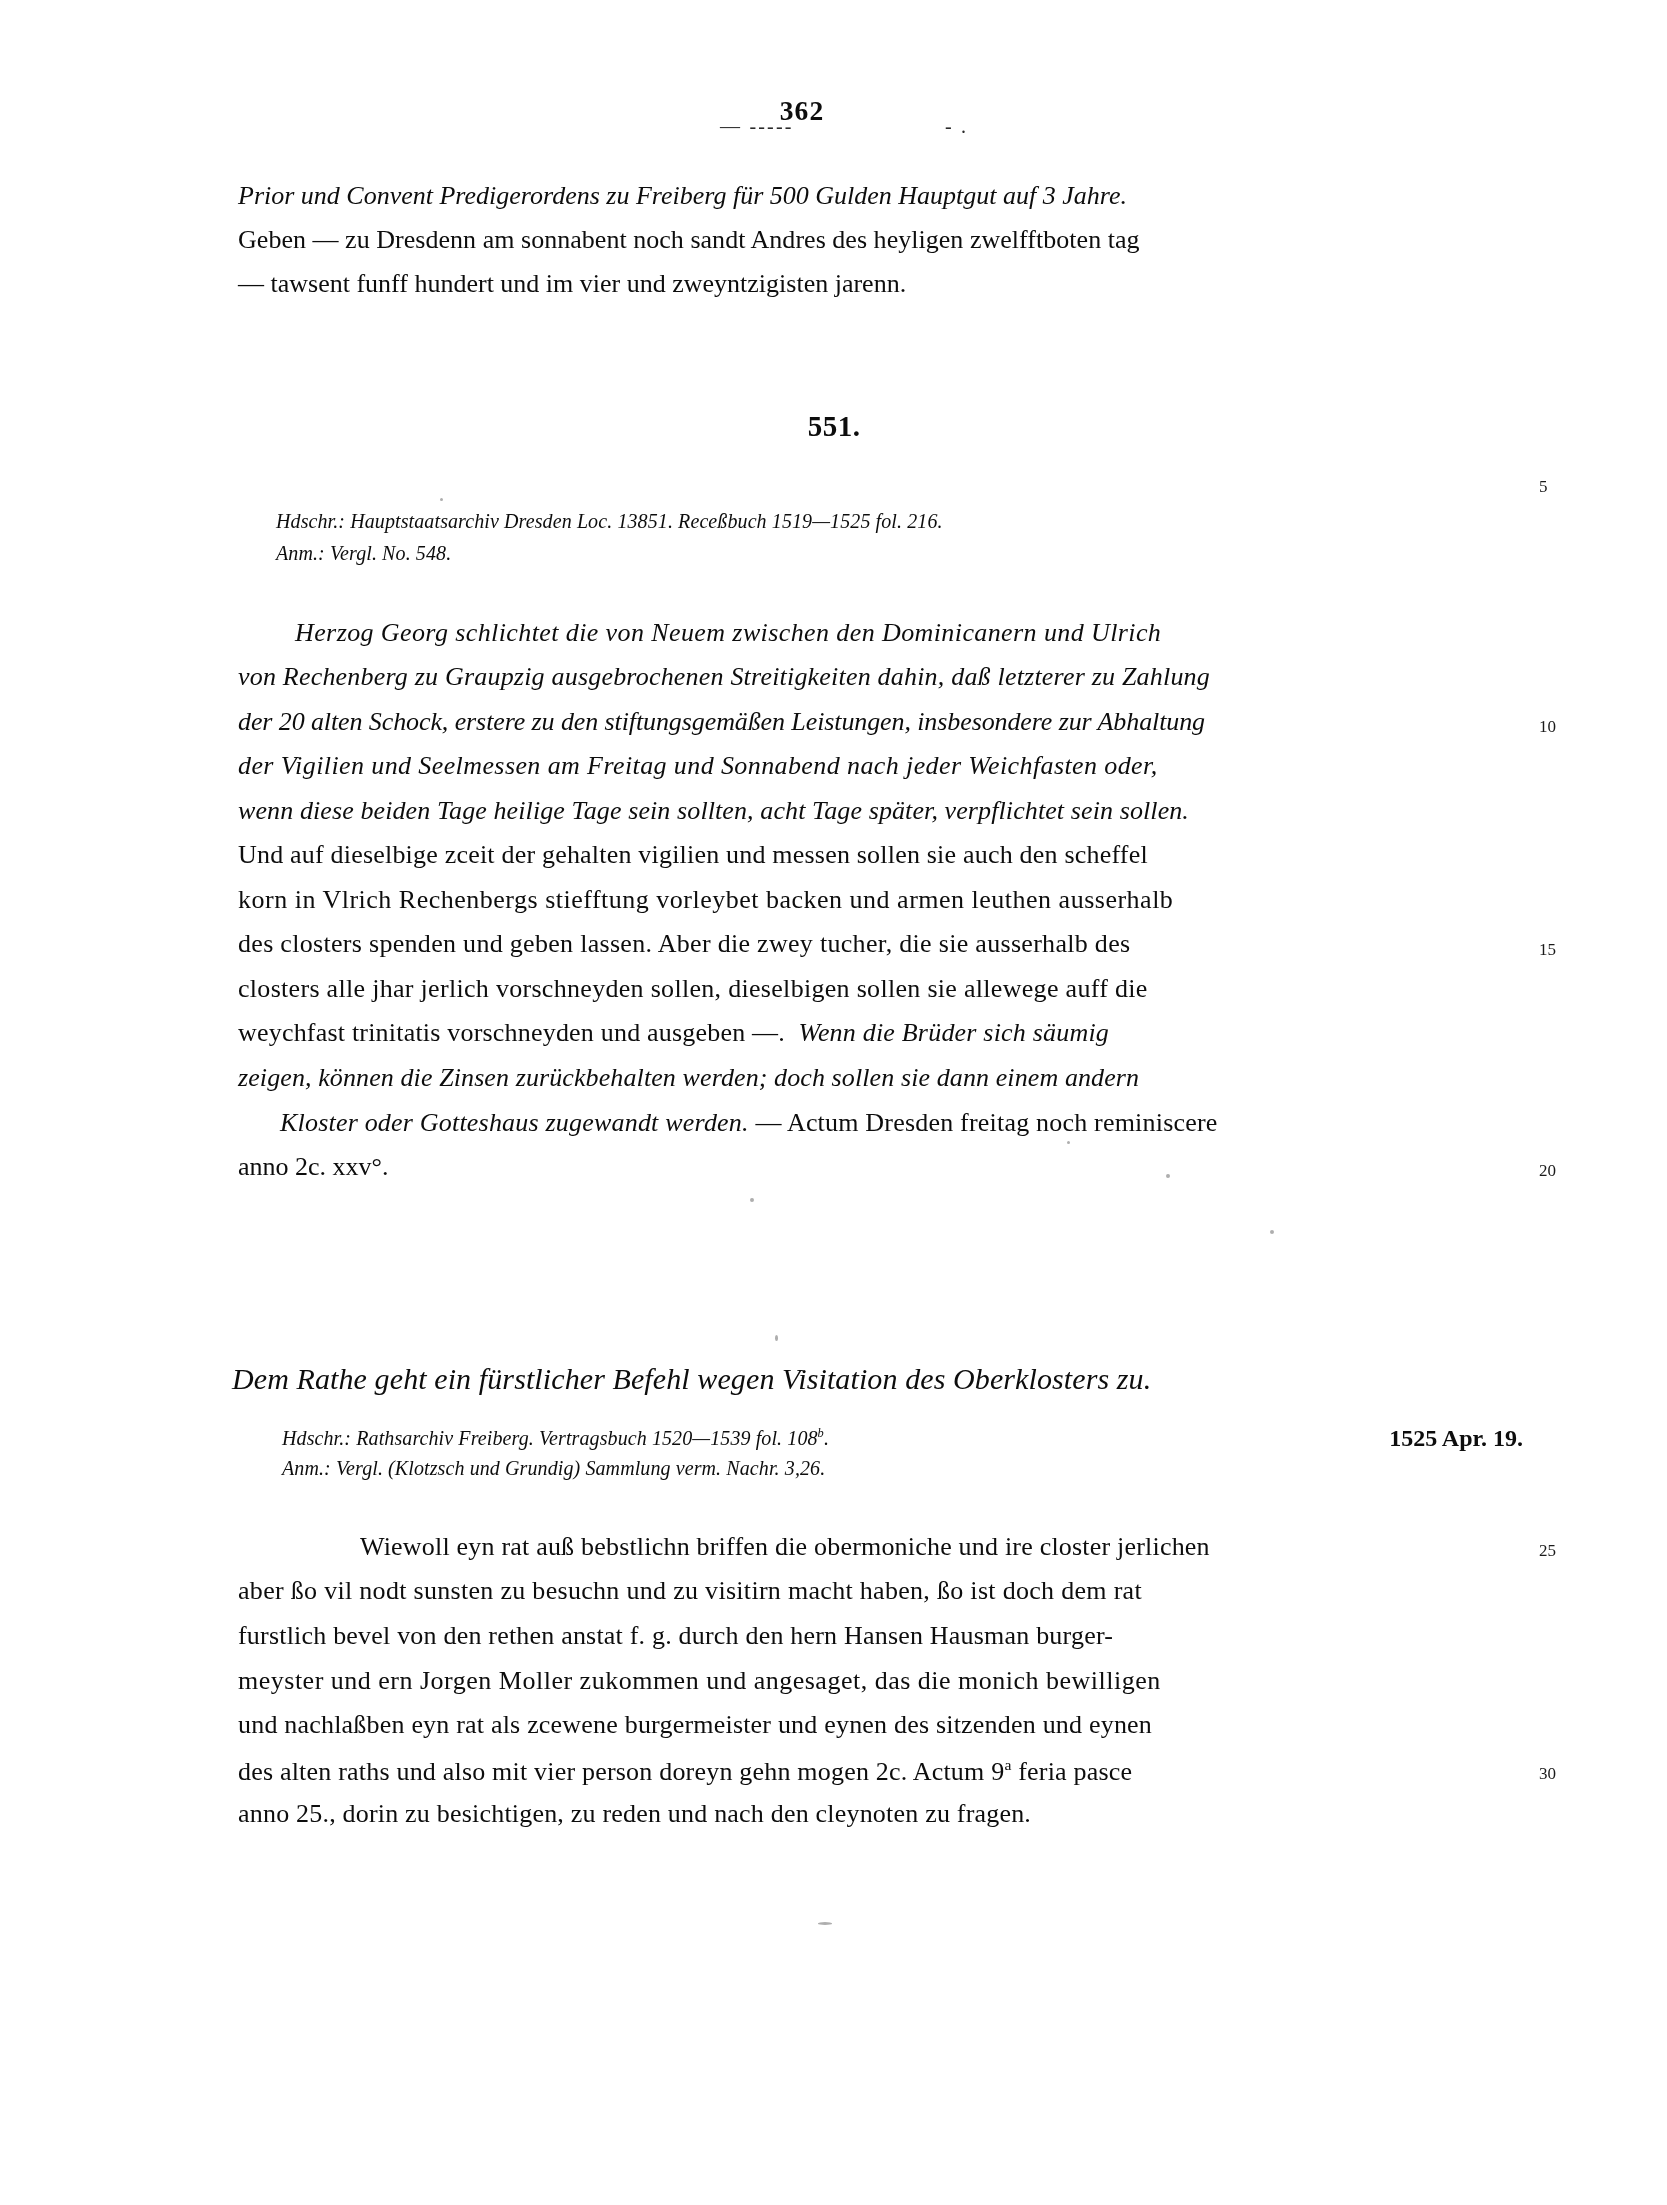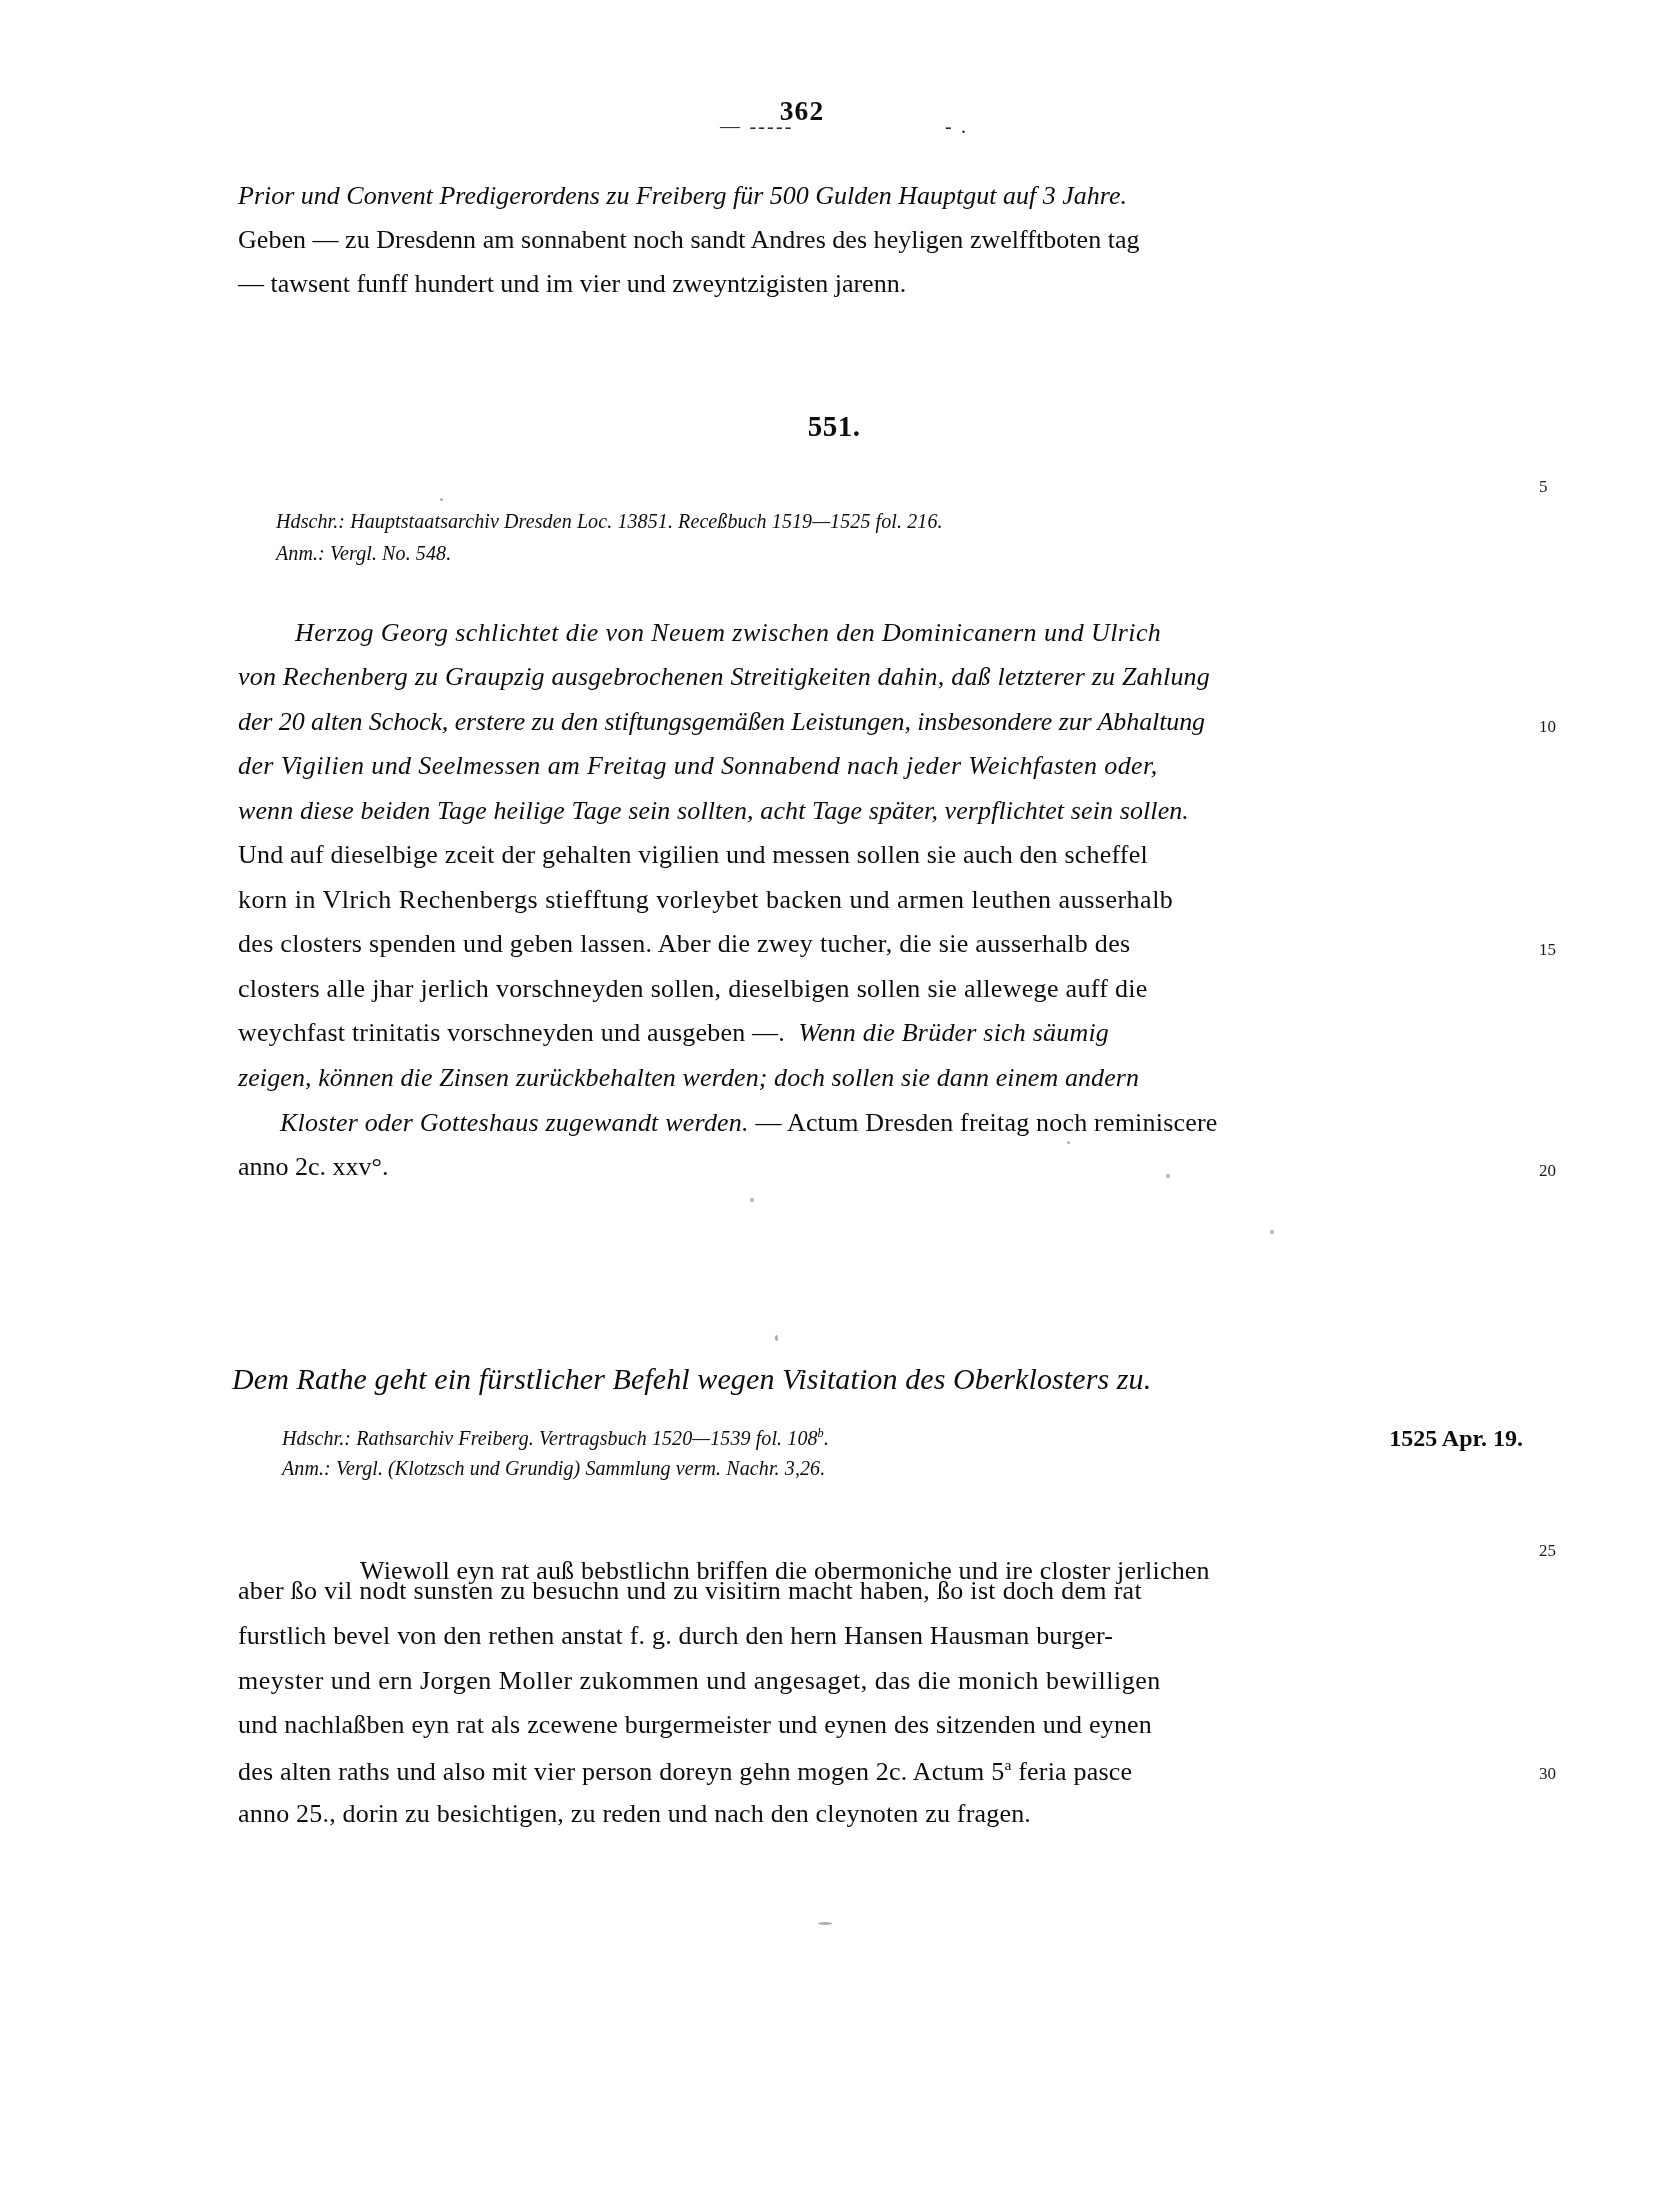--- a/index.html
+++ b/index.html
@@ -163,28 +163,28 @@
 
   <div class="line it" style="top:1364px; left:232px; font-size:30px; letter-spacing:0.1px;text-align:right;">Dem Rathe geht ein fürstlicher Befehl wegen Visitation des Oberklosters zu.</div>
   <div class="dateline" style="top:1425px; left:1193px; width:330px;">1525 Apr. 19.</div>
 
   <div class="cite" style="top:1426px; left:282px;">
     <span>Hdschr.: Rathsarchiv Freiberg.  Vertragsbuch 1520—1539 fol. 108</span><sup>b</sup>.
   </div>
   <div class="cite" style="top:1457px; left:282px;">Anm.: Vergl. (Klotzsch und Grundig) Sammlung verm. Nachr. 3,26.</div>
 
   <div class="blk">
-    <div class="line" style="top:1534px; left:122px; letter-spacing:0.2px;margin-top:24px;">Wiewoll eyn rat auß bebstlichn briffen die obermoniche und ire closter jerlichen</div>
+    <div class="line" style="top:1534px; left:122px; letter-spacing:0.2px;">Wiewoll eyn rat auß bebstlichn briffen die obermoniche und ire closter jerlichen</div>
     <div class="line" style="top:1578px; left:0px;   letter-spacing:0.3px;">aber ßo vil nodt sunsten zu besuchn und zu visitirn macht haben, ßo ist doch dem rat</div>
     <div class="line" style="top:1623px; left:0px;   letter-spacing:0.2px;">furstlich bevel von den rethen anstat f. g. durch den hern Hansen Hausman burger-</div>
     <div class="line" style="top:1668px; left:0px;   letter-spacing:0.5px;">meyster und ern Jorgen Moller zukommen und angesaget, das die monich bewilligen</div>
     <div class="line" style="top:1712px; left:0px;   letter-spacing:0.2px;">und nachlaßben eyn rat als zcewene burgermeister und eynen des sitzenden und eynen</div>
 
     <div class="line" style="top:1757px; left:0px; letter-spacing:0.2px;">
-      <span>des alten raths und also mit vier person doreyn gehn mogen 2c.   Actum 5</span><sup class="sm">a</sup><span> feria pasce</span>
+      <span>des alten raths und also mit vier person doreyn gehn mogen 2c.   Actum 9</span><sup class="sm">a</sup><span> feria pasce</span>
     </div>
 
     <div class="line" style="top:1801px; left:0px; letter-spacing:0.2px;">anno 25., dorin zu besichtigen, zu reden und nach den cleynoten zu fragen.</div>
   </div>
 
   <div class="lnum" style="top:1541px; left:1539px;">25</div>
   <div class="lnum" style="top:1764px; left:1539px;">30</div>
 
   <div class="speck" style="left:750px; top:1198px; width:3.8px;  height:3.8px;"></div>
   <div class="speck" style="left:1270px; top:1230px; width:4.4px;  height:4.4px;"></div>

